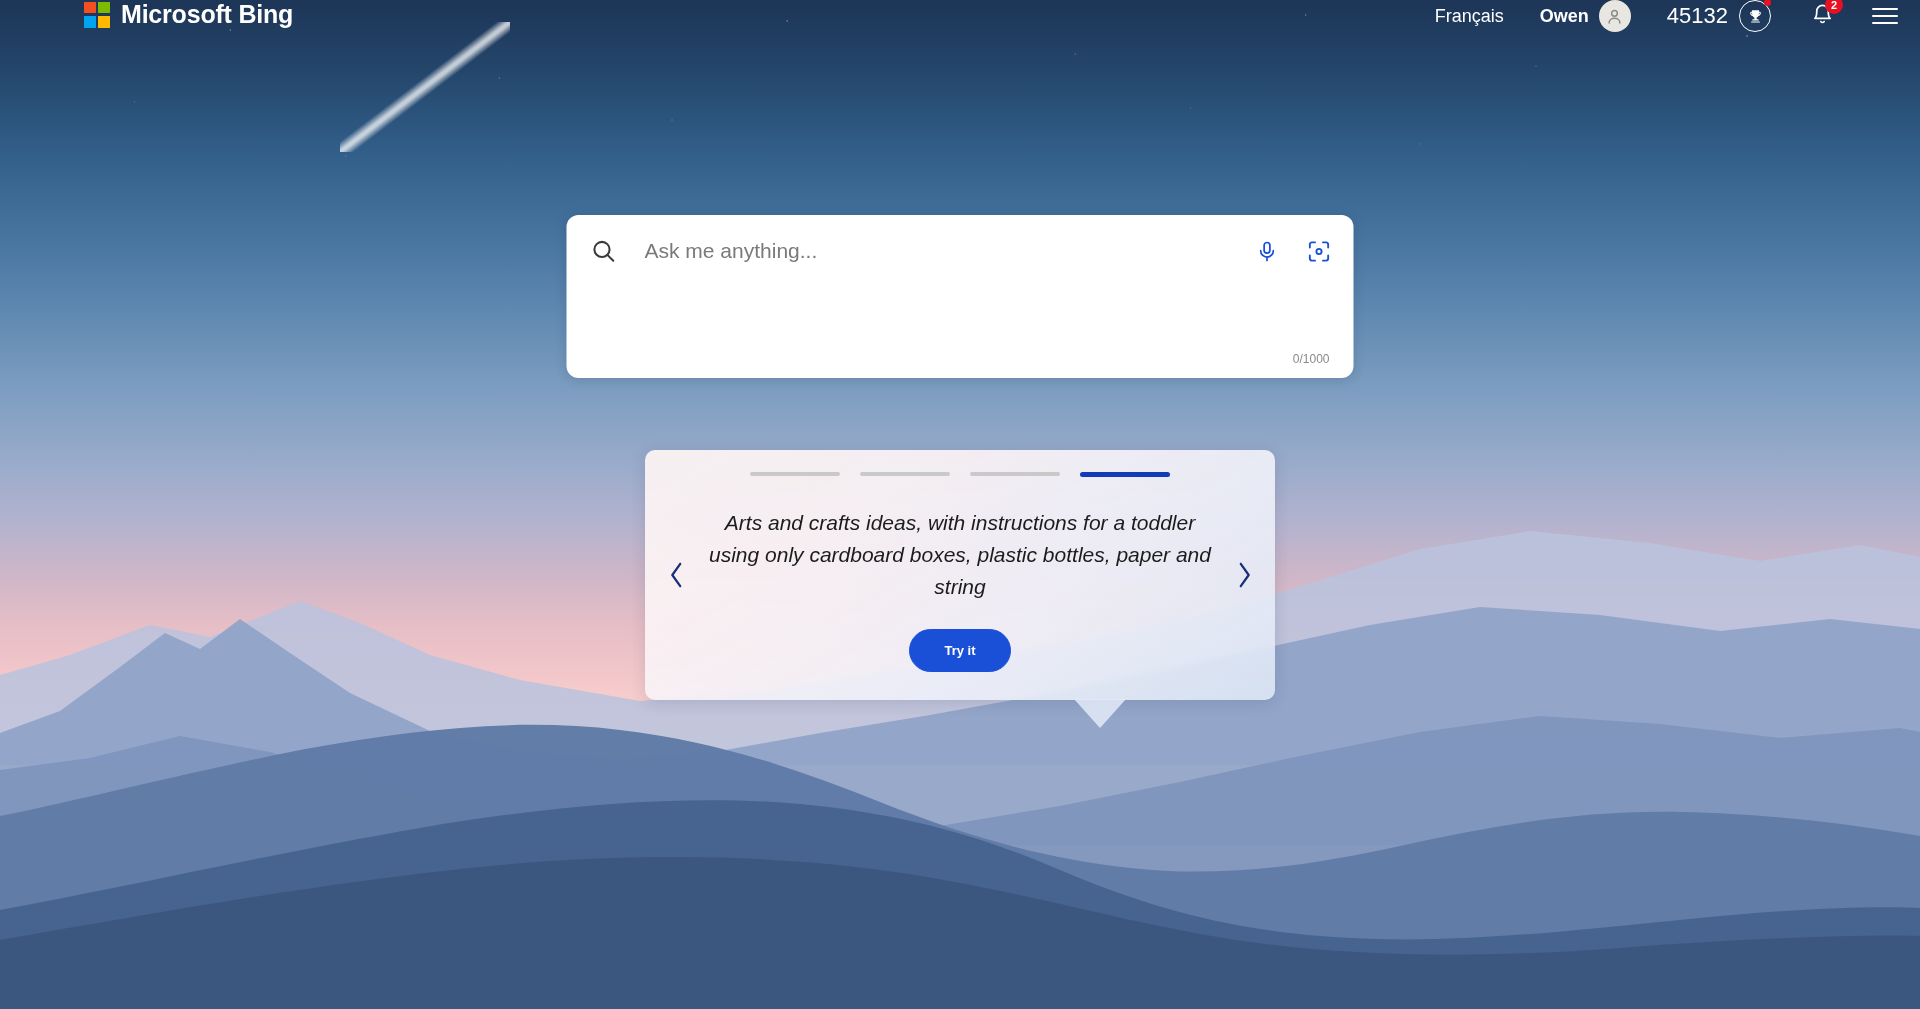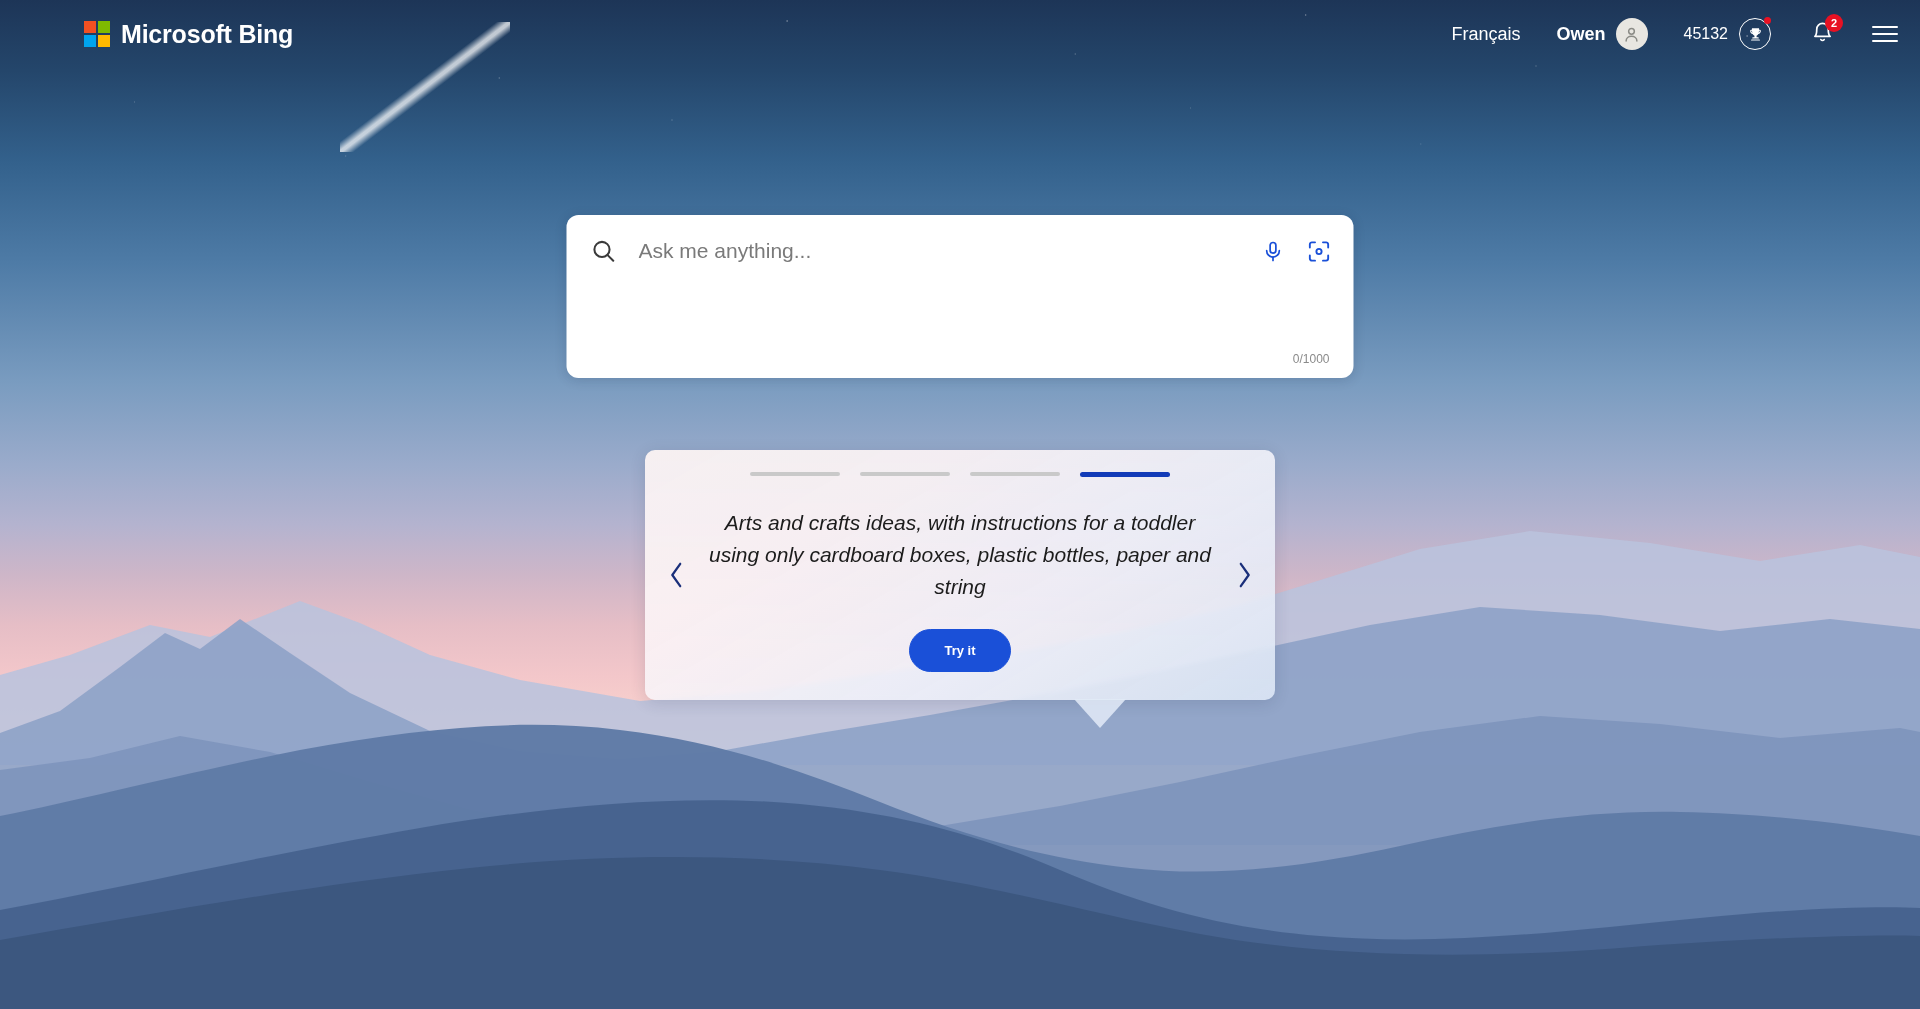--- a/index.html
+++ b/index.html
@@ -62,22 +62,22 @@
     opacity:.85;
   }
 
   .ridge { position:absolute; left:0; width:1920px; }
   .ridge svg { display:block; width:100%; height:100%; }
 
   
   .topbar {
     position:absolute; top:0; left:0; right:0;
     height:52px;
-    display:flex; align-items:center;
-    padding:16px 22px 0 84px;
+    display:flex; align-items:flex-start;
+    padding:0 22px 0 84px;
     z-index:40;
   }
   .brand { display:flex; align-items:center; gap:11px; cursor:pointer; }
   .ms-logo {
     width:26px; height:26px;
     display:grid; grid-template-columns:1fr 1fr; grid-template-rows:1fr 1fr;
     gap:2.5px;
   }
   .ms-logo i { display:block; }
   .ms-logo i:nth-child(1){ background:#f25022; }
@@ -108,21 +108,21 @@
     white-space:nowrap;
   }
   .account { display:flex; align-items:center; gap:10px; margin-right:26px; cursor:pointer;font-weight:bold; }
   .account-name { color:#fff; font-size:18px; white-space:nowrap; }
   .avatar {
     width:32px; height:32px; border-radius:50%;
     background:#e8e6e1;
     display:flex; align-items:center; justify-content:center;
   }
   .rewards { display:flex; align-items:center; gap:11px; margin-right:30px; cursor:pointer; position:relative; }
-  .points { color:#fff; font-size:16px; white-space:nowrap; }
+  .points { color:#fff; font-size:22px; white-space:nowrap; }
   .reward-badge {
     width:32px; height:32px; border-radius:50%;
     border:1.6px solid #fff;
     display:flex; align-items:center; justify-content:center;
     position:relative;
   }
   .reward-dot {
     position:absolute; top:-2px; right:-1px;
     width:7px; height:7px; border-radius:50%;
     background:#e81123;
@@ -146,21 +146,21 @@
     z-index:30;
   }
   .searchbox {
     background:#fff;
     border-radius:12px;
     box-shadow:0 2px 12px rgba(20,30,60,.16);
     padding:22px 22px 12px 24px;
     min-height:163px;
     display:flex; flex-direction:column;
   }
-  .searchrow { display:flex; align-items:center; gap:22px; }
+  .searchrow { display:flex; align-items:center; gap:28px; }
   .search-input {
     flex:1;
     border:none; outline:none;
     font-family:"Liberation Sans", sans-serif;
     font-size:21px; color:#1a1a1a;
     background:transparent;
     padding:2px 0;
   }
   .search-input::placeholder { color:#7a7a7a; }
   .sicon { cursor:pointer; display:flex; align-items:center; flex:0 0 auto; }

